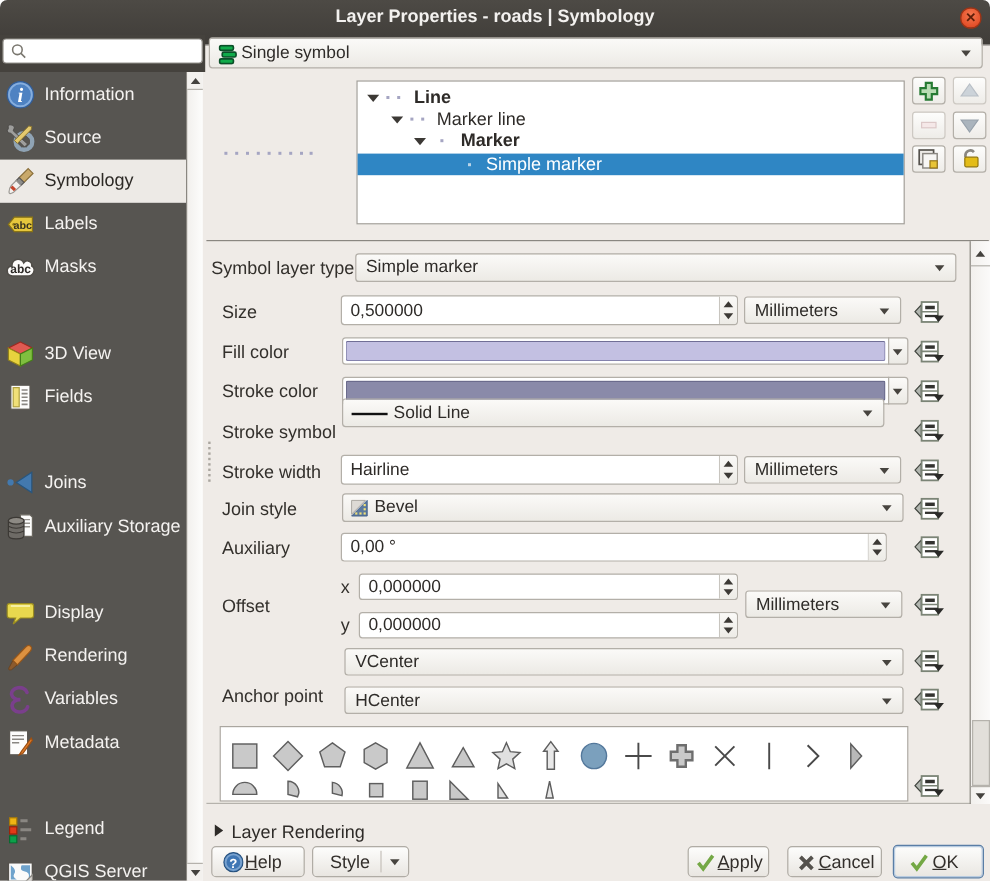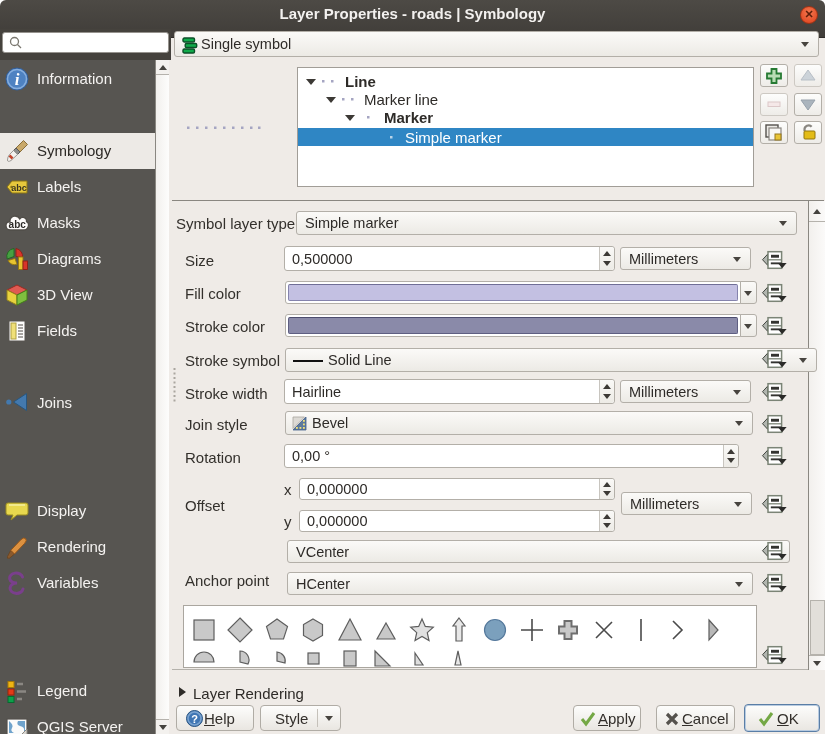--- a/index.html
+++ b/index.html
@@ -83,20 +83,29 @@
   <div id="menulist">
     <div class="mitem" style="top:1px">
         <svg class="icon" viewBox="0 0 24 24">
       <circle cx="12" cy="12" r="11" fill="#4e82c2"></circle>
           <circle cx="12" cy="12" r="11" fill="none" stroke="#335d96"></circle>
       <circle cx="12" cy="12" r="9.5" fill="none" stroke="#86aede" stroke-width="1.5"></circle>
       <text x="12" y="18" font-family="Liberation Serif" font-style="italic" font-weight="bold" font-size="17" fill="#fff" text-anchor="middle">i</text>
       </svg>
         <span class="txt">Information</span>
       </div>
+    <div class="mitem" style="top:37px">
+        <svg class="icon" viewBox="0 0 24 24">
+      <circle cx="15" cy="15" r="7" fill="none" stroke="#8fa3b4" stroke-width="3.5"></circle>
+      <path d="M15 6.5 L17 10 H13 Z M15 23.5 L13 20 H17 Z M6.5 15 L10 13 V17 Z M23.5 15 L20 17 V13 Z M9 9 L12.5 10.5 L10.5 12.5 Z M21 21 L17.5 19.5 L19.5 17.5 Z M21 9 L19.5 12.5 L17.5 10.5 Z M9 21 L10.5 17.5 L12.5 19.5 Z" fill="#8fa3b4"></path>
+      <path d="M2 4 Q1 1 4 1 Q7 1 7 3.5 L6 6 L18 17 L15.5 19.5 L4 8 Q1.5 8.5 1 6 Z" fill="#9e9e9c" stroke="#4a4846" stroke-width="0.8"></path>
+      <path d="M19 2 L7 14 L9.5 16.5 L21 5 L21.5 2.5 Z" fill="#e3c96e" stroke="#8a7430" stroke-width="0.8"></path>
+      </svg>
+        <span class="txt">Source</span>
+      </div>
     <div class="mitem sel" style="top:73px">
         <svg class="icon" viewBox="0 0 24 24">
       <path d="M18.5 1.5 L22.5 5.5 L15 13 L11 9 Z" fill="#c9a96a" stroke="#8a6f3a"></path>
       <path d="M11 9 L15 13 L12.5 15.5 L8.5 11.5 Z" fill="#8d8d8b" stroke="#5a5856"></path>
       <path d="M8.5 11.5 L12.5 15.5 L6 21.5 Q2.5 23.5 2.5 21 Q2.5 18 4.5 15.5 Z" fill="#f3f1ee" stroke="#9a9792"></path>
       <path d="M7.5 19.5 L4.5 16.5" stroke="#c4452c" stroke-width="2.6"></path>
       </svg>
         <span class="txt">Symbology</span>
       </div>
     <div class="mitem" style="top:109px">
@@ -107,30 +116,20 @@
       </svg>
         <span class="txt">Labels</span>
       </div>
     <div class="mitem" style="top:145px">
         <svg class="icon" viewBox="0 0 24 24">
       <path d="M5.5 19 C2 19 1 16.5 1 14.5 C1 12 3 10.5 5 10.8 C4.5 7 7.5 5 10 5 C12.5 5 14 6.3 14.8 8 C15.6 6.8 17 6.2 18.3 6.4 C20.6 6.7 21.8 8.6 21.5 10.6 C23 11.3 23.8 12.9 23.4 14.8 C23 16.8 21.4 19 18.5 19 Z" fill="#fcfbfa" stroke="#504d48" stroke-width="1.3"></path>
       <text x="12.2" y="16.8" font-size="10" font-weight="bold" fill="#2e2b28" text-anchor="middle">abc</text>
       </svg>
         <span class="txt">Masks</span>
       </div>
-    <div class="mitem" style="top:181px">
-        <svg class="icon" viewBox="0 0 24 24">
-      <path d="M9 1.5 A8 8 0 0 0 2.2 12 L9 9.5 Z" fill="#46a042" stroke="#21671e" stroke-width="0.9"></path>
-      <path d="M11 1.5 A8 8 0 0 1 17.5 10.5 L11 9.5 Z" fill="#d8352a" stroke="#8f1f16" stroke-width="0.9"></path>
-      <path d="M3 13.5 A8 8 0 0 0 12 17.3 L10 11.5 Z" fill="#e8c430" stroke="#94780f" stroke-width="0.9"></path>
-      <rect x="13.5" y="10" width="4.5" height="12.5" fill="#e8c430" stroke="#94780f" stroke-width="0.9"></rect>
-      <rect x="18" y="14" width="4.5" height="8.5" fill="#d8352a" stroke="#8f1f16" stroke-width="0.9"></rect>
-      </svg>
-        <span class="txt">Diagrams</span>
-      </div>
     <div class="mitem" style="top:217px">
         <svg class="icon" viewBox="0 0 24 24">
       <path d="M12 2 L22 7 L12 12 L2 7 Z" fill="#e05a52" stroke="#9c2a22"></path>
       <path d="M2 7 L12 12 V22 L2 17 Z" fill="#e8d23e" stroke="#94831a"></path>
       <path d="M22 7 L12 12 V22 L22 17 Z" fill="#7fbf3f" stroke="#447f18"></path>
       </svg>
         <span class="txt">3D View</span>
       </div>
     <div class="mitem" style="top:253px">
         <svg class="icon" viewBox="0 0 24 24">
@@ -140,39 +139,57 @@
       </svg>
         <span class="txt">Fields</span>
       </div>
     <div class="mitem" style="top:325px">
         <svg class="icon" viewBox="0 0 24 24">
       <circle cx="3.8" cy="11" r="2.6" fill="#4379ae"></circle>
       <path d="M21.5 2.5 L8.5 11 L21.5 19.5 Z" fill="#4379ae" stroke="#28567e" stroke-width="1"></path>
       </svg>
         <span class="txt">Joins</span>
       </div>
+    <div class="mitem" style="top:361px">
+        <svg class="icon" viewBox="0 0 24 24">
+      <path d="M12 2 H20 L22 4 V20 H12 Z" fill="#fdfdfc" stroke="#6a675f"></path>
+      <path d="M14 6 H20 M14 9 H20 M14 12 H20" stroke="#9a9792" stroke-width="1.2"></path>
+      <path d="M2 7 V19 Q2 22 8.5 22 Q15 22 15 19 V7 Z" fill="#6e6b66" stroke="#3c3935"></path>
+      <ellipse cx="8.5" cy="7" rx="6.5" ry="2.8" fill="#8d8a84" stroke="#3c3935"></ellipse>
+      <path d="M2 11.5 Q8.5 14.8 15 11.5 M2 15.5 Q8.5 18.8 15 15.5" fill="none" stroke="#3c3935" stroke-width="0.9"></path>
+      </svg>
+        <span class="txt">Auxiliary Storage</span>
+      </div>
     <div class="mitem" style="top:433px">
         <svg class="icon" viewBox="0 0 24 24">
       <path d="M3 4 H21 Q23 4 23 6 V14 Q23 16 21 16 H12 L6 21 L8 16 H3 Q1 16 1 14 V6 Q1 4 3 4 Z" fill="#e8d84e" stroke="#9a8c20"></path>
       <path d="M4 6 H20" stroke="#f6f0a0" stroke-width="1.5"></path>
       </svg>
         <span class="txt">Display</span>
       </div>
     <div class="mitem" style="top:469px">
         <svg class="icon" viewBox="0 0 24 24">
       <path d="M2.5 21.5 Q1.5 24 4.5 23.2 L9.5 19 L5.8 15.3 Z" fill="#8a5a2e" stroke="#6a4420" stroke-width="0.8"></path>
       <path d="M5.8 15.3 L9.5 19 L19.5 8.5 Q22.5 5.5 20.5 3.5 Q18.5 1.8 15.8 4.8 Z" fill="#dc9140" stroke="#96561a"></path>
       </svg>
         <span class="txt">Rendering</span>
       </div>
     <div class="mitem" style="top:505px">
         <svg class="icon" viewBox="0 0 24 24">
       <path d="M17.5 6 A6.5 5 0 1 0 12 12 A6.5 5.2 0 1 0 18 18" fill="none" stroke="#7a3f8c" stroke-width="3" stroke-linecap="round"></path>
       </svg>
         <span class="txt">Variables</span>
+      </div>
+    <div class="mitem" style="top:541px">
+        <svg class="icon" viewBox="0 0 24 24">
+      <rect x="3" y="2" width="15" height="20" fill="#fdfdfc" stroke="#5a5752"></rect>
+      <path d="M5 6 H15 M5 9 H15 M5 12 H11" stroke="#8a8782" stroke-width="1.2"></path>
+      <path d="M21 8 L13 19 L11 22 L14 21 L22 10 Z" fill="#e07b28" stroke="#9c4f12"></path>
+      </svg>
+        <span class="txt">Metadata</span>
       </div>
     <div class="mitem" style="top:613px">
         <svg class="icon" viewBox="0 0 24 24">
       <rect x="3" y="2.5" width="6" height="6" fill="#f0b413" stroke="#a87a08"></rect>
       <rect x="3" y="10" width="6" height="6" fill="#e23a18" stroke="#9c2408"></rect>
       <rect x="3" y="17.5" width="6" height="6" fill="#0ca04a" stroke="#066b30"></rect>
       <path d="M12 5 H18 M12 12.5 H21 M12 20 H17" stroke="#8a8782" stroke-width="2.6"></path>
       </svg>
         <span class="txt">Legend</span>
       </div>
@@ -335,21 +352,21 @@
 
   <div class="lbl" style="left:185px;top:318px">Stroke color</div>
   <div class="spin" style="left:285px;top:314px;width:456px;height:23px;border-radius:3px 0 0 3px">
     <div style="position:absolute;left:2px;top:2px;right:2px;bottom:2px;background:#8a8aa9;border:1px solid #5f5f82;border-top-color:#4c4c6e;border-radius:2px"></div>
   </div>
   <div class="combo" style="left:740px;top:314px;width:17px;height:23px;border-radius:0 3px 3px 0">
       <div class="carr" style="right:4px"></div>
     </div>
 
   <div class="lbl" style="left:185px;top:352px">Stroke symbol</div>
-  <div class="combo" style="left:285px;top:348px;width:532px;height:24px">
+  <div class="combo" style="left:285px;top:332px;width:452px;height:24px">
     <div style="position:absolute;left:7px;top:11px;width:30px;height:2px;background:#111"></div>
     <span class="ctext" style="left:42px">Solid Line</span>
       <div class="carr"></div>
   </div>
 
   <div class="lbl" style="left:185px;top:385px">Stroke width</div>
   <div class="spin" style="left:284px;top:379px;width:331px;height:25px">
       <span class="stext">Hairline</span>
       <div class="sbtns">
         <div class="u"></div>
@@ -369,21 +386,21 @@
       <rect x="4" y="11" width="1.8" height="1.8" fill="#f0e078"></rect>
         <rect x="7.5" y="11" width="1.8" height="1.8" fill="#f0e078"></rect>
       <rect x="11" y="11" width="1.8" height="1.8" fill="#f0e078"></rect>
         <rect x="11" y="7.5" width="1.8" height="1.8" fill="#f0e078"></rect>
       <rect x="11" y="4" width="1.8" height="1.8" fill="#f0e078"></rect>
     </svg>
     <span class="ctext" style="left:26px">Bevel</span>
       <div class="carr"></div>
   </div>
 
-  <div class="lbl" style="left:185px;top:449px">Rotation</div>
+  <div class="lbl" style="left:185px;top:449px">Auxiliary</div>
   <div class="spin" style="left:284px;top:444px;width:455px;height:24px">
       <span class="stext">0,00 °</span>
       <div class="sbtns">
         <div class="u"></div>
         <div class="d"></div>
       </div>
     </div>
 
   <div class="lbl" style="left:185px;top:497px">Offset</div>
   <div class="lbl" style="left:284px;top:481px">x</div>
@@ -400,21 +417,21 @@
       <div class="sbtns">
         <div class="u" style="top:3px"></div>
         <div class="d" style="bottom:3px"></div>
       </div>
     </div>
   <div class="combo" style="left:621px;top:492px;width:131px;height:23px">
       <span class="ctext">Millimeters</span>
       <div class="carr"></div>
     </div>
 
-  <div class="combo" style="left:287px;top:540px;width:503px;height:23px">
+  <div class="combo" style="left:287px;top:540px;width:466px;height:23px">
       <span class="ctext">VCenter</span>
       <div class="carr"></div>
     </div>
   <div class="lbl" style="left:185px;top:572px">Anchor point</div>
   <div class="combo" style="left:287px;top:572px;width:466px;height:23px">
       <span class="ctext">HCenter</span>
       <div class="carr"></div>
     </div>
 
   <svg width="0" height="0" style="position:absolute">

